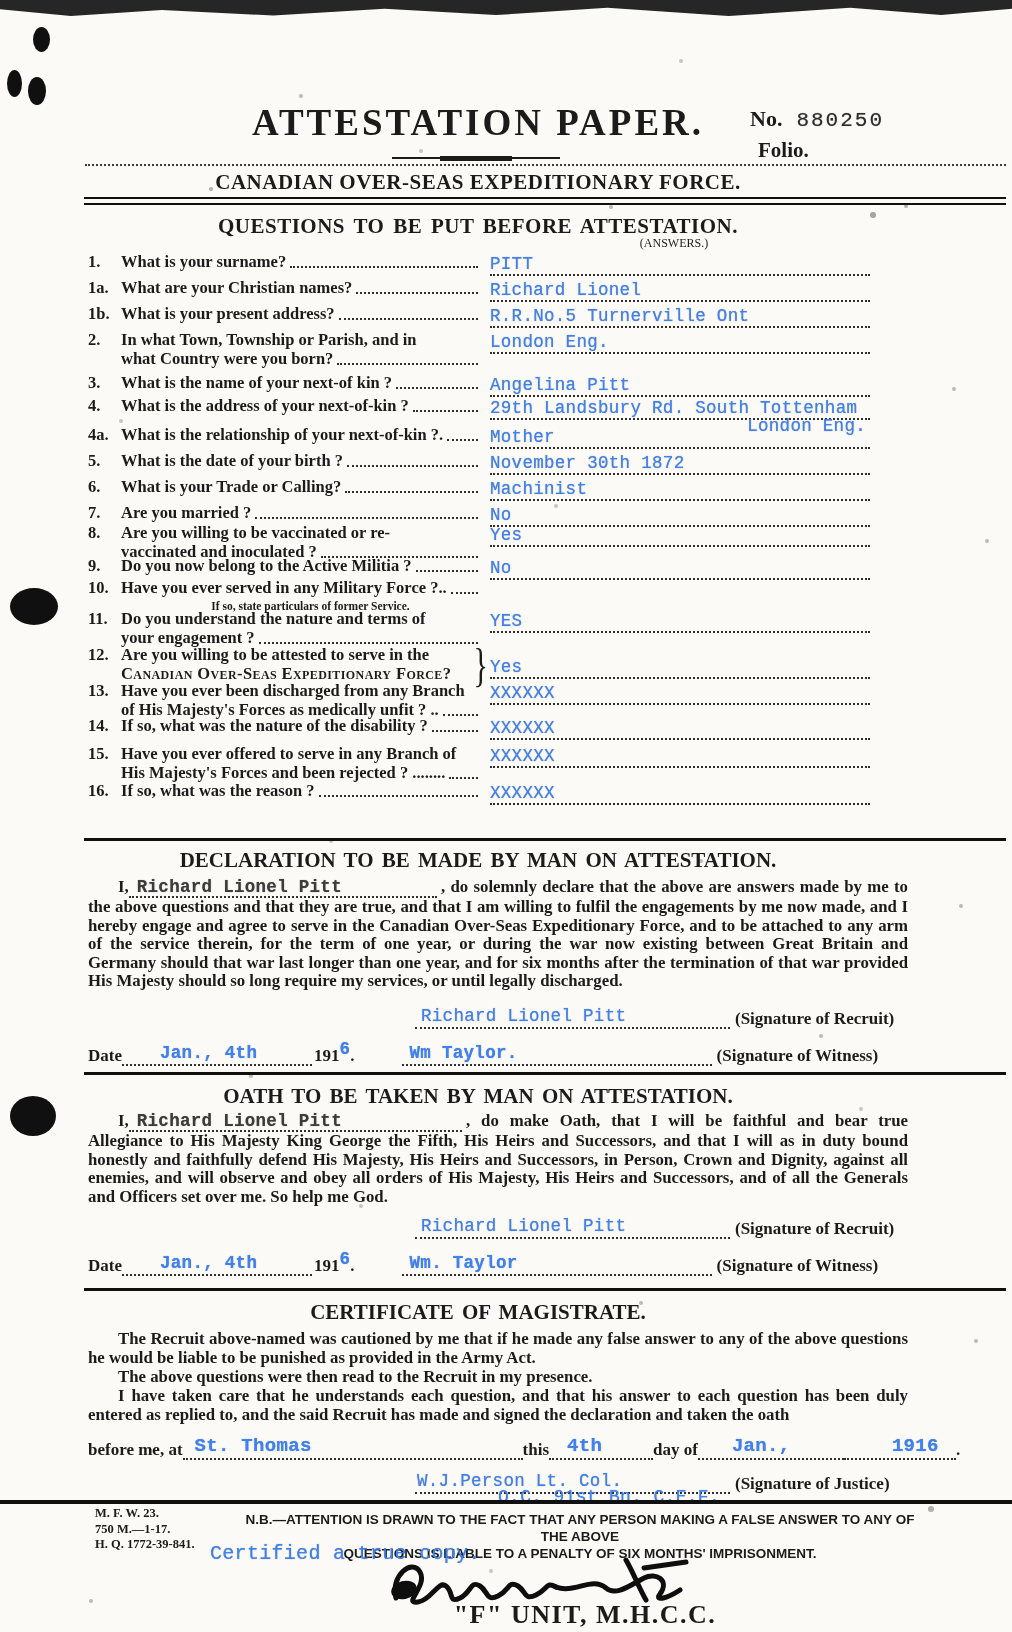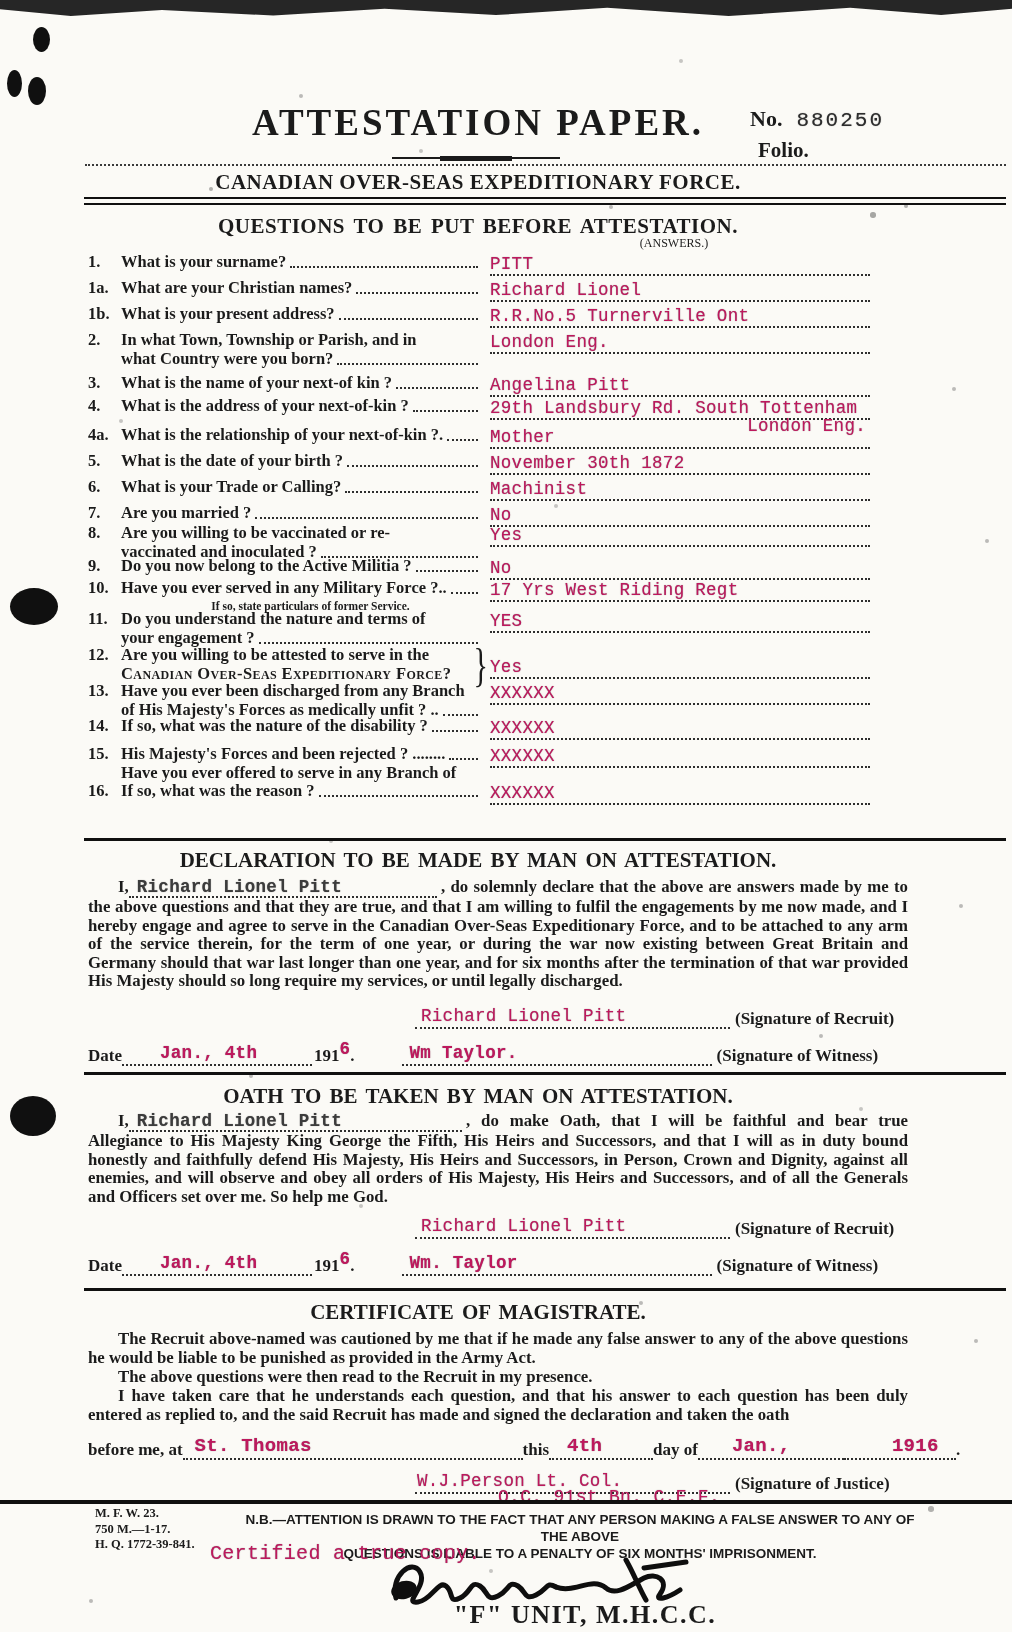--- a/index.html
+++ b/index.html
@@ -16,21 +16,21 @@
     986px 540px 0 1px rgba(40,40,40,.3),330px 840px 0 1px rgba(40,40,40,.25),
     700px 860px 0 1px rgba(40,40,40,.3),960px 905px 0 1px rgba(40,40,40,.3),
     250px 1075px 0 1px rgba(40,40,40,.3),860px 1108px 0 1px rgba(40,40,40,.25),
     640px 1302px 0 1px rgba(40,40,40,.3),975px 1340px 0 1px rgba(40,40,40,.3),
     150px 1450px 0 1px rgba(40,40,40,.3),930px 1508px 0 2px rgba(40,40,40,.35),
     490px 1570px 0 1px rgba(40,40,40,.25),90px 1600px 0 1px rgba(40,40,40,.3),
     420px 150px 0 1px rgba(40,40,40,.25),300px 95px 0 1px rgba(40,40,40,.3),
     680px 60px 0 1px rgba(40,40,40,.25),820px 1035px 0 1px rgba(40,40,40,.3),
     360px 1205px 0 1px rgba(40,40,40,.25),555px 505px 0 1px rgba(40,40,40,.25);}
   .typed{font-family:"Liberation Mono","DejaVu Sans Mono",monospace;font-size:17.5px;
-         color:#be185d;letter-spacing:.3px;line-height:1;white-space:nowrap;
+         color:#3b82f6;letter-spacing:.3px;line-height:1;white-space:nowrap;
          text-shadow:0 0 1px rgba(45,45,45,.55);}
   .abs{position:absolute;}
   .rule{position:absolute;left:84px;right:6px;height:3px;background:#101010;}
   
   .title{position:absolute;top:101px;left:0;width:956px;text-align:center;
          font-size:37px;font-weight:700;letter-spacing:3px;}
   .no-block{position:absolute;top:106px;left:750px;font-size:22px;font-weight:700;}
   .no-val{font-weight:400;letter-spacing:2px;color:#2d2d2d;margin-left:14px;font-size:21px;}
   .folio{position:absolute;top:138px;left:750px;font-size:21px;font-weight:700;}
   .divider{position:absolute;top:157px;left:392px;width:168px;border-top:2px solid #1a1a1a;}
@@ -331,25 +331,20 @@
     <div class="q-main">
         <span class="q-num">10.</span>
       <div class="q-body">
         <div class="q-line">
             <span class="txt">Have you ever served in any Military Force ?..</span>
             <span class="leader"></span>
           </div>
         <div class="q-note">If so, state particulars of former Service.</div>
         </div>
       </div>
-    <div class="q-ans">
-        <div class="ans-line">
-          <span class="typed">17 Yrs West Riding Regt</span>
-        </div>
-      </div>
   </div>
 
   <div class="q-row" style="top:607px">
     <div class="q-main">
         <span class="q-num">11.</span>
       <div class="q-body">
         <div class="q-line">
             <span class="txt">Do you understand the nature and terms of</span>
           </div>
         <div class="q-line">
@@ -420,25 +415,25 @@
           <span class="typed">XXXXXX</span>
         </div>
       </div>
   </div>
 
   <div class="q-row" style="top:742px">
     <div class="q-main">
         <span class="q-num">15.</span>
       <div class="q-body">
         <div class="q-line">
+            <span class="txt">Have you ever offered to serve in any Branch of</span>
+          </div>
+        <div class="q-line">
             <span class="txt">His Majesty's Forces and been rejected ? ........</span>
             <span class="leader"></span>
-          </div>
-        <div class="q-line">
-            <span class="txt">Have you ever offered to serve in any Branch of</span>
           </div>
         </div>
       </div>
     <div class="q-ans">
         <div class="ans-line">
           <span class="typed">XXXXXX</span>
         </div>
       </div>
   </div>
 

